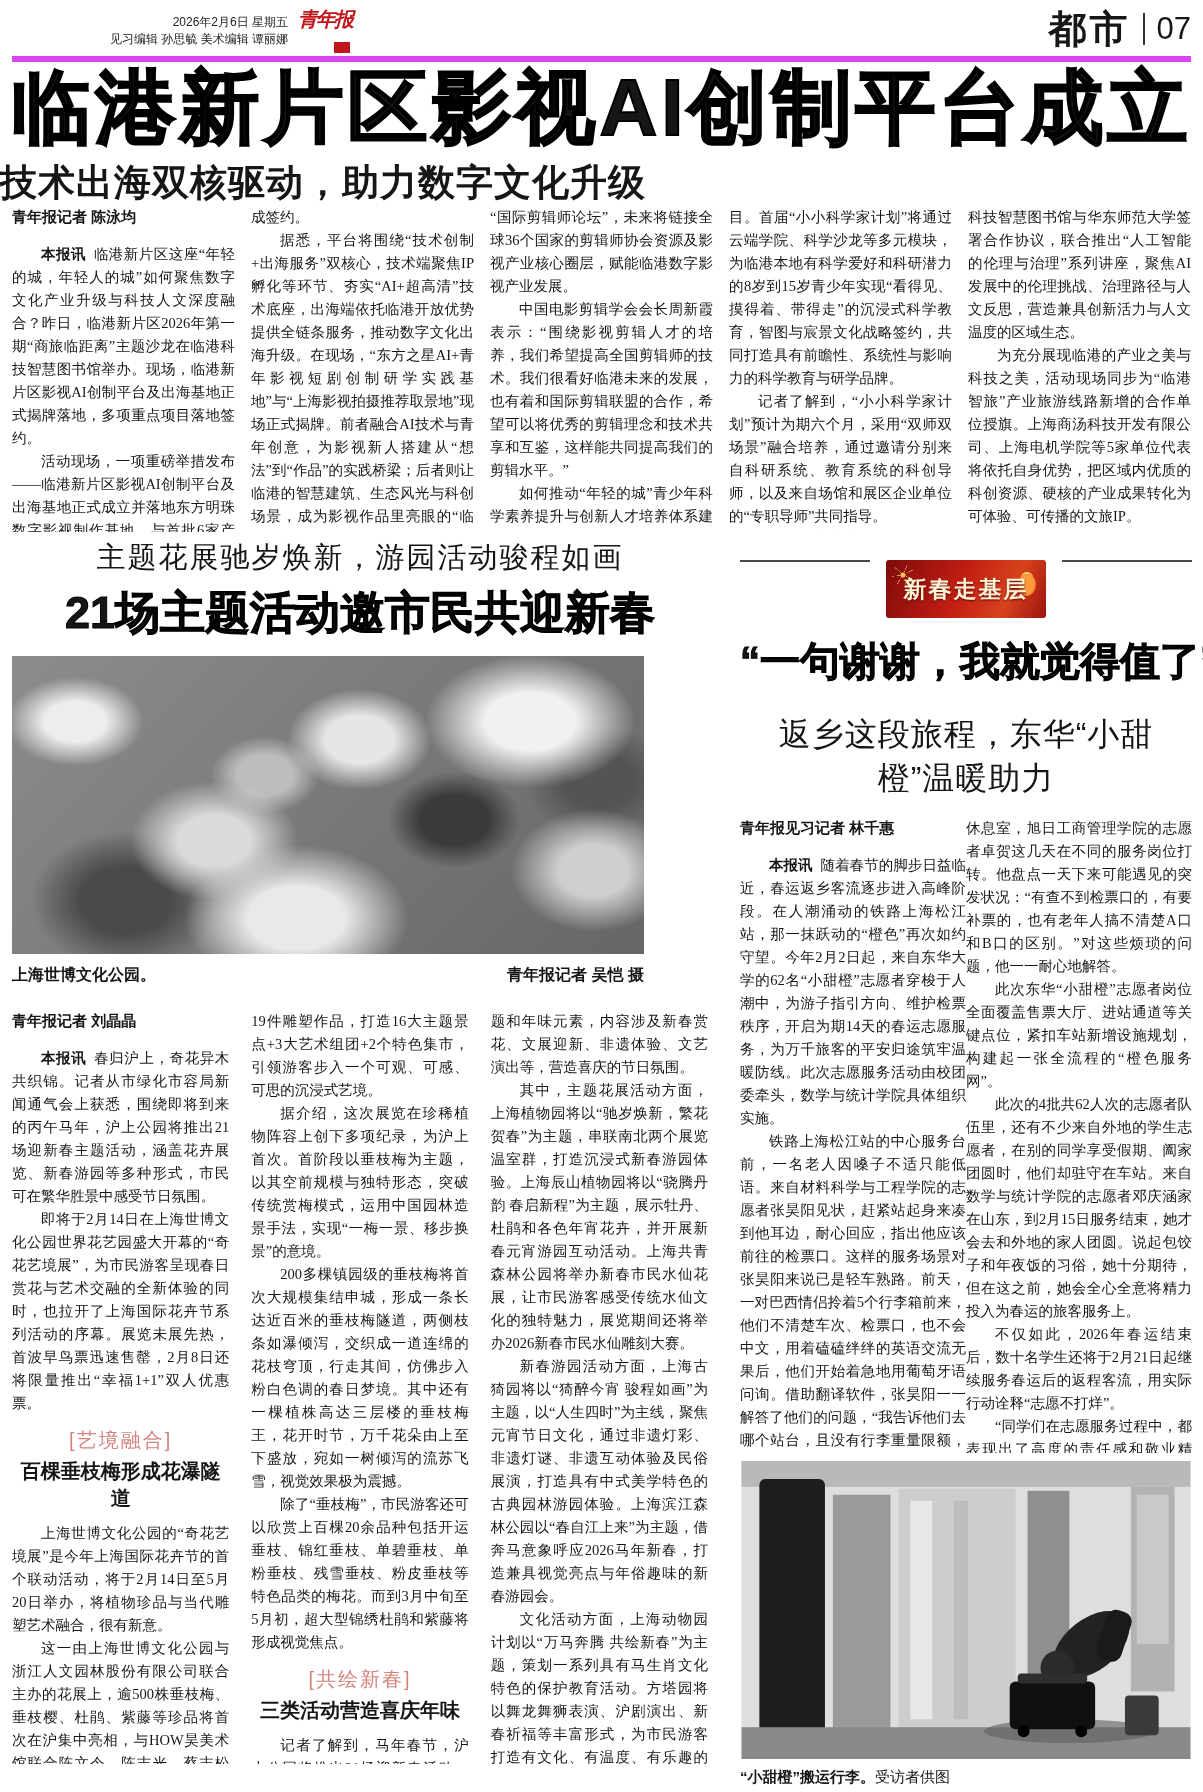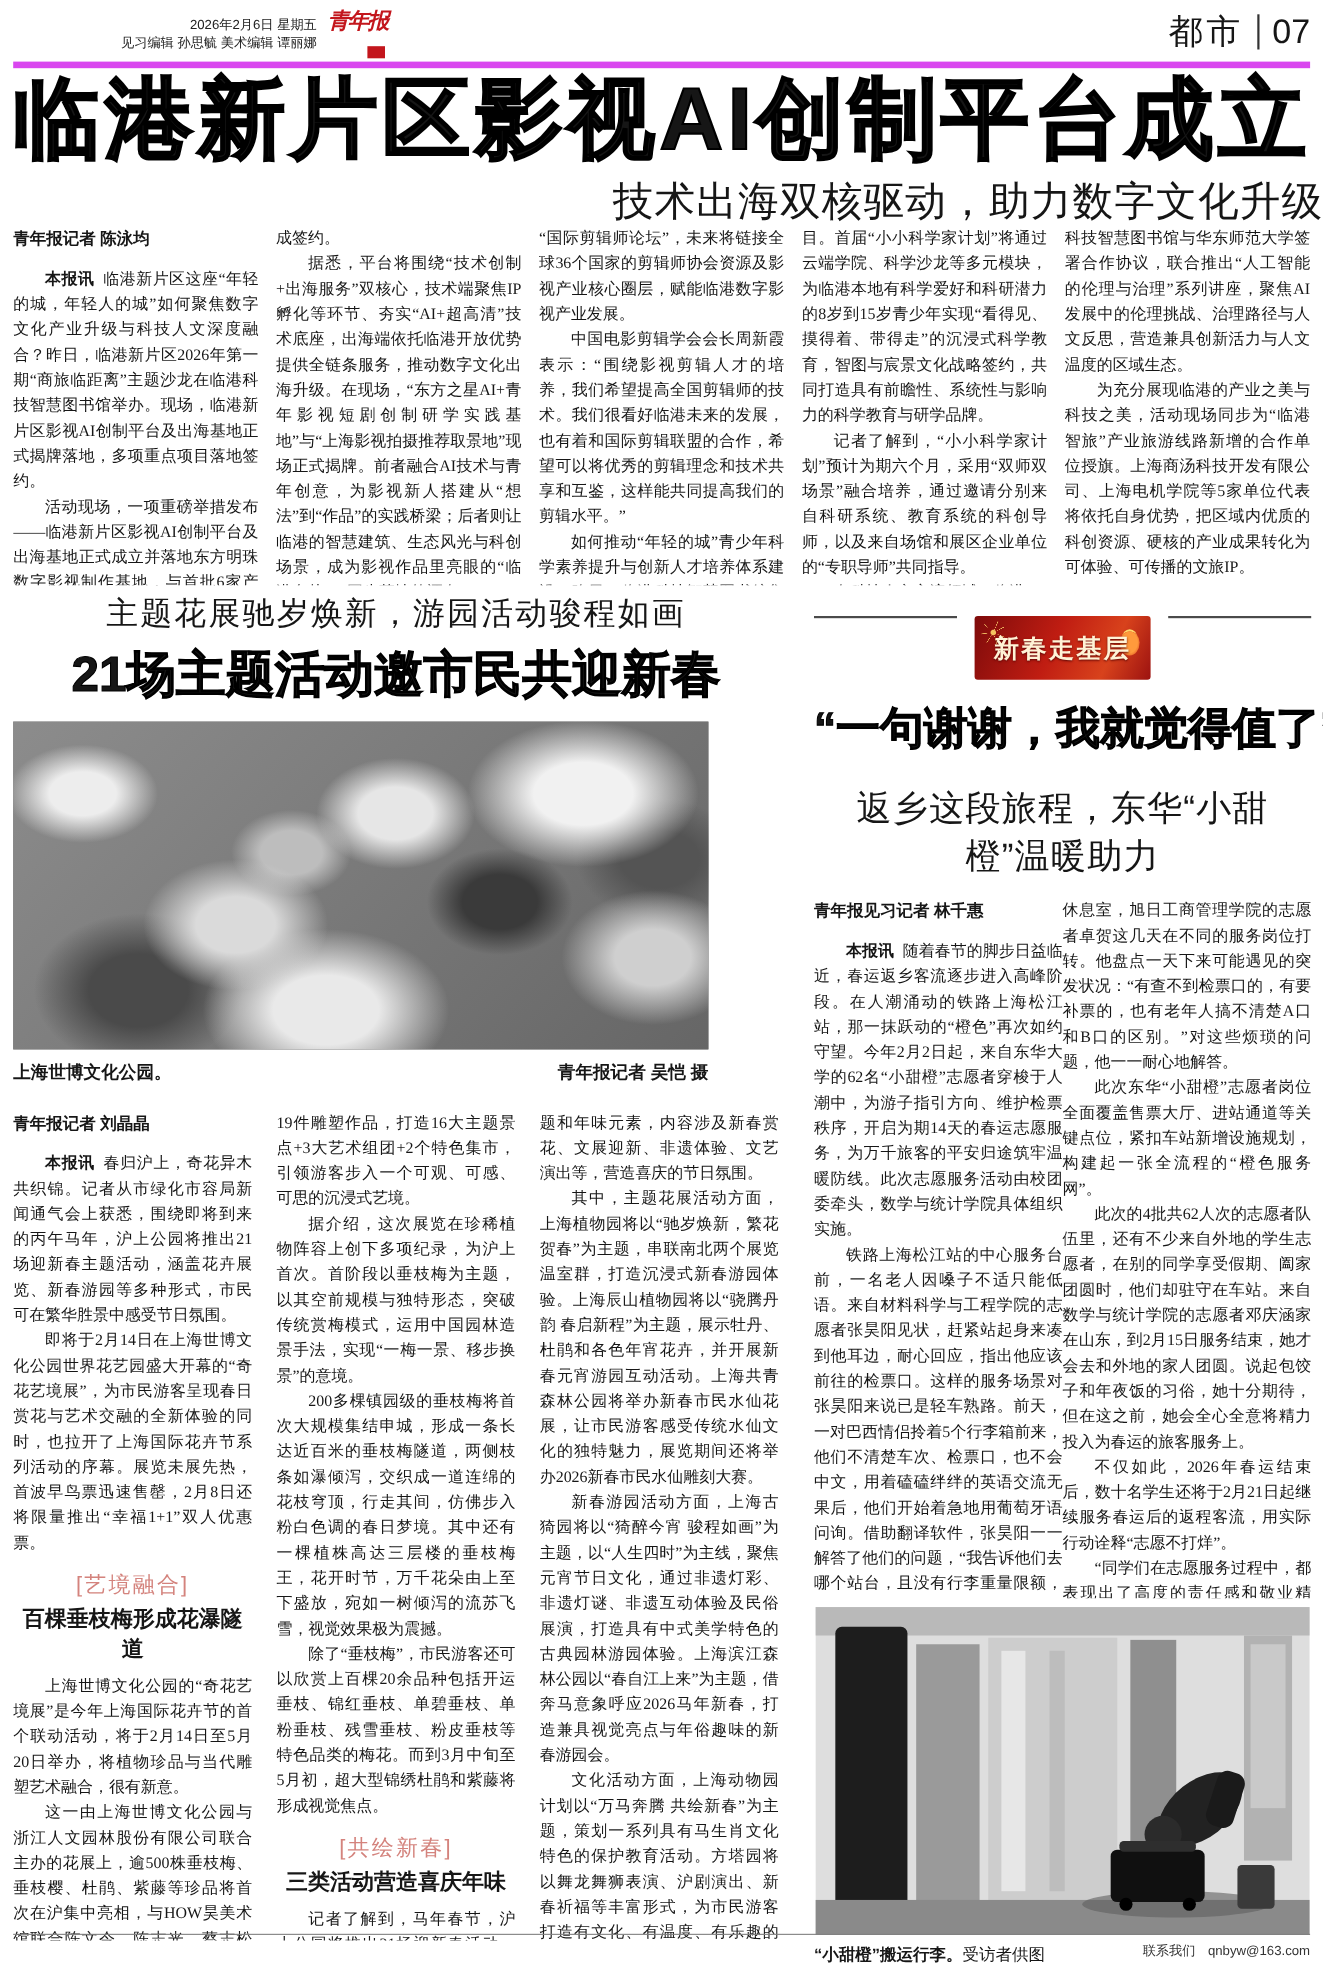--- a/index.html
+++ b/index.html
@@ -9,31 +9,31 @@
   
   .hdr{position:absolute;top:6px;left:12px;right:12px;height:50px;
        border-bottom:6px solid #d946ef;display:flex;align-items:center}
   .hdr-meta{margin-left:98px;text-align:right;font-size:12px;line-height:17px;
             font-family:"Liberation Sans",sans-serif;color:#222;white-space:nowrap}
   .logo{margin-left:10px;position:relative;width:58px;height:44px;color:#c3161c;
         font-weight:bold;font-size:20px;line-height:20px;font-style:italic;letter-spacing:-2px}
   .logo .seal{position:absolute;right:6px;bottom:0;width:16px;height:11px;background:#c3161c}
   .sec-page{margin-left:auto;display:flex;align-items:center;gap:12px;
             font-family:"Liberation Sans",sans-serif;margin-bottom:4px}
-  .secname{font-size:31px;font-weight:normal;letter-spacing:3px}
+  .secname{font-size:38px;font-weight:bold;letter-spacing:3px}
   .vr{width:2px;height:32px;background:#333}
   .pageno{font-size:31px}
 
   
   .mainhead{position:absolute;top:62px;left:10px;width:1183px;text-align:center;
             font-family:"Liberation Sans",sans-serif;font-weight:900;font-size:80px;
             line-height:92px;letter-spacing:4px;white-space:nowrap;
             -webkit-text-stroke:2px #000}
-  .mainsub{position:absolute;top:158px;left:0;width:100%;text-align:right;
-           font-family:"Liberation Sans",sans-serif;font-weight:normal;font-size:37px;letter-spacing:1px}
+  .mainsub{position:absolute;top:158px;left:0;width:100%;text-align:left;
+           font-family:"Liberation Sans",sans-serif;font-weight:bold;font-size:37px;letter-spacing:1px}
 
   
   .byline{font-weight:bold;font-size:15px;font-family:"Liberation Sans",sans-serif;margin:2px 0 16px}
   p.para{margin:0;text-indent:2em;font-size:14.5px;line-height:23px;text-align:justify}
   p.cont{text-indent:0}
   b.lead{margin-right:0.55em;font-family:"Liberation Sans",sans-serif}
 
   .a1cols{position:absolute;top:206px;left:12px;width:1179px;height:326px;
           display:flex;gap:16px;overflow:hidden}
   .a1cols .col{flex:1;min-width:0}
@@ -233,18 +233,14 @@
       <circle cx="284" cy="272" r="6" fill="#000"></circle>
       <circle cx="342" cy="272" r="6" fill="#000"></circle>
       <rect x="386" y="236" width="34" height="40" rx="4" fill="#3a3a3a"></rect>
     </svg>
     <div class="caprow2">
       <span class="l">“小甜橙”搬运行李。</span>
       <span>受访者供图</span>
     </div>
   </div>
 
-  <div class="footer">
-    <span>联系我们</span>
-    <span class="mail">qnbyw@163.com</span>
-  </div>
 
 </div>
 
 </body></html>

